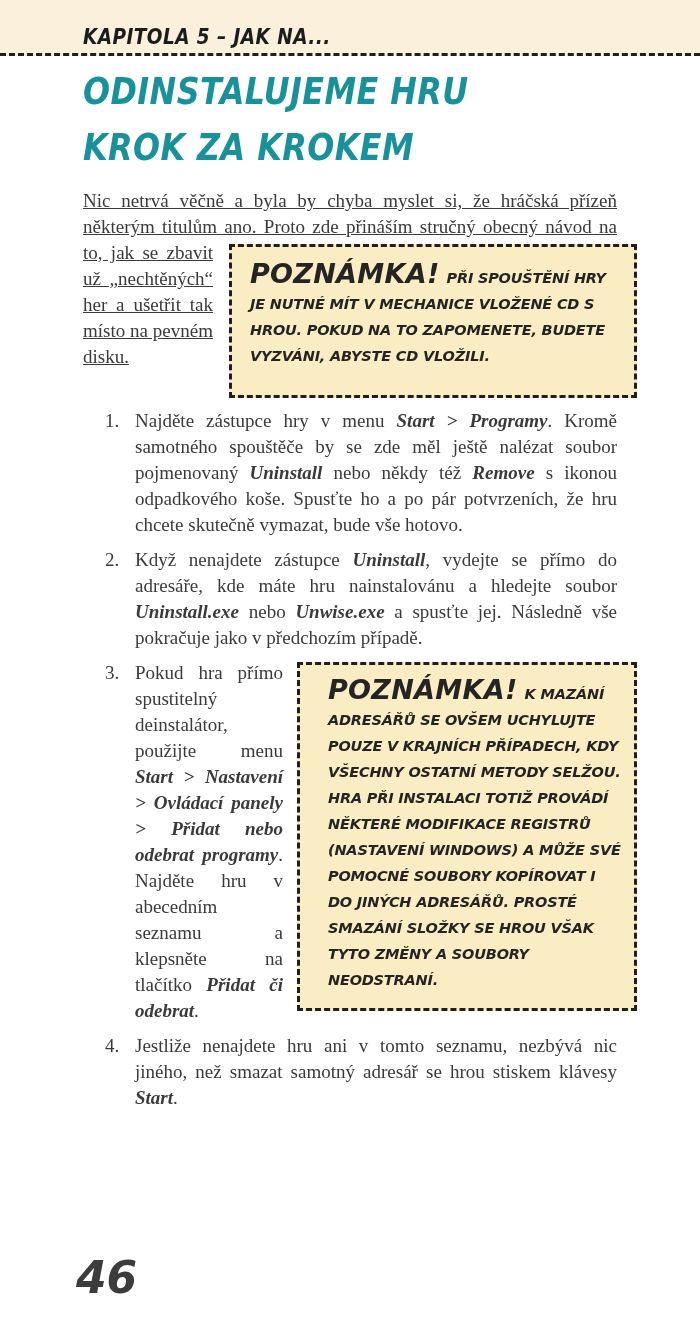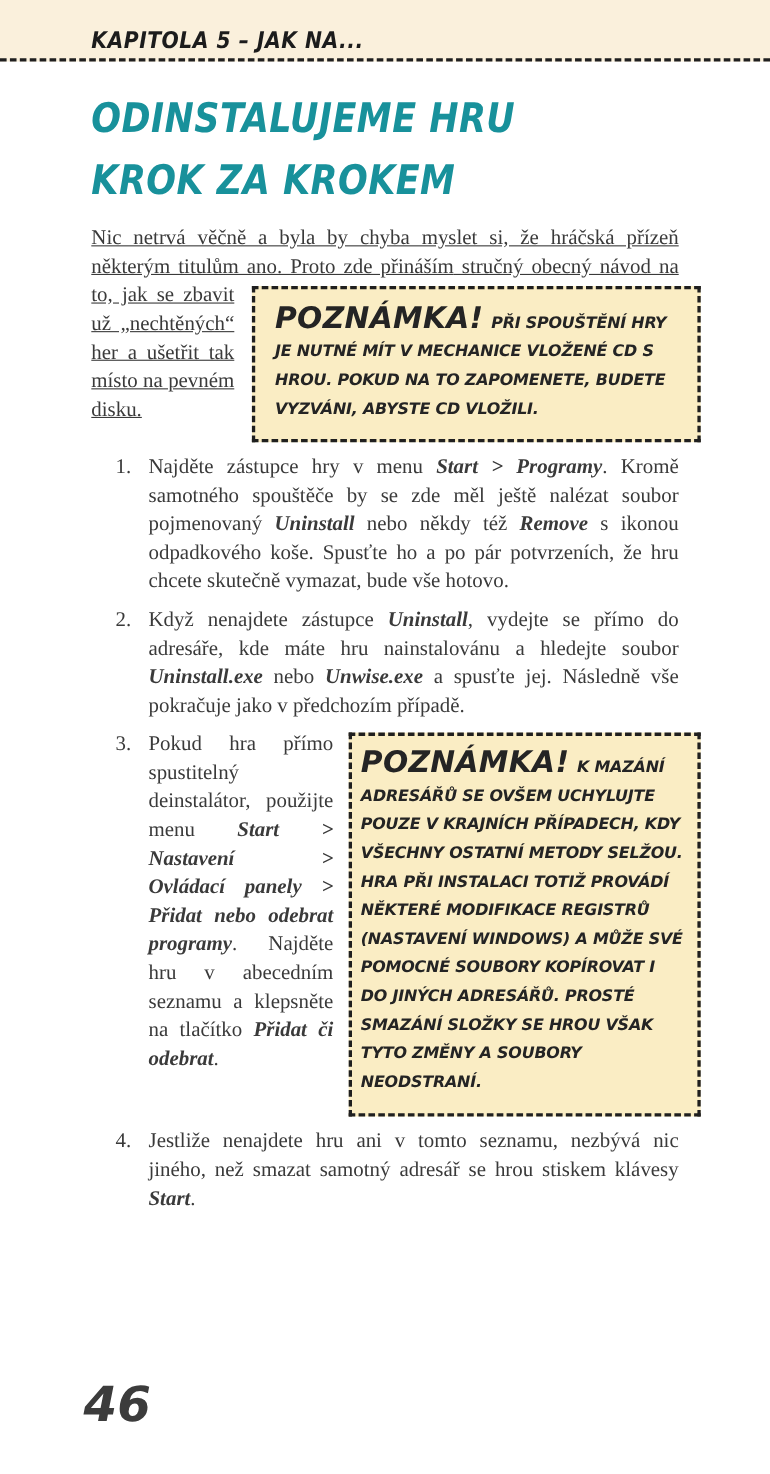--- a/index.html
+++ b/index.html
@@ -28,21 +28,21 @@
     color: #1c1c1c;
     letter-spacing: 0.5px;
     transform: scaleX(0.88);
     transform-origin: left center;
     white-space: nowrap;
   }
 
   .content { padding: 0 83px; }
 
   
-  .title { margin: 24px 0 12px; }
+  .title { margin: 8px 0 12px; }
   .title-line {
     display: block;
     font-family: "DejaVu Sans", sans-serif;
     font-style: italic;
     font-weight: bold;
     font-size: 37px;
     line-height: 56px;
     color: #18919b;
     letter-spacing: 0.5px;
     transform: scaleX(0.86);
@@ -67,26 +67,26 @@
     border: 3px dashed #1f1f1f;
     font-family: "DejaVu Sans", sans-serif;
     font-style: italic;
     font-weight: bold;
     color: #242424;
     text-align: left;
   }
   .note-1 {
     width: 370px;
     margin: 4px -20px 10px 16px;
-    padding: 14px 14px 16px 18px;
+    padding: 14px 14px 28px 18px;
   }
   .note-2 {
     width: 294px;
     margin: 2px -20px 10px 14px;
-    padding: 12px 12px 16px 8px;
+    padding: 12px 12px 16px 28px;
   }
   .note-label {
     font-size: 27px;
     letter-spacing: 0.3px;
     padding-right: 7px;
   }
   .note-text {
     font-size: 14.5px;
     line-height: 1.52;
     letter-spacing: -0.2px;

